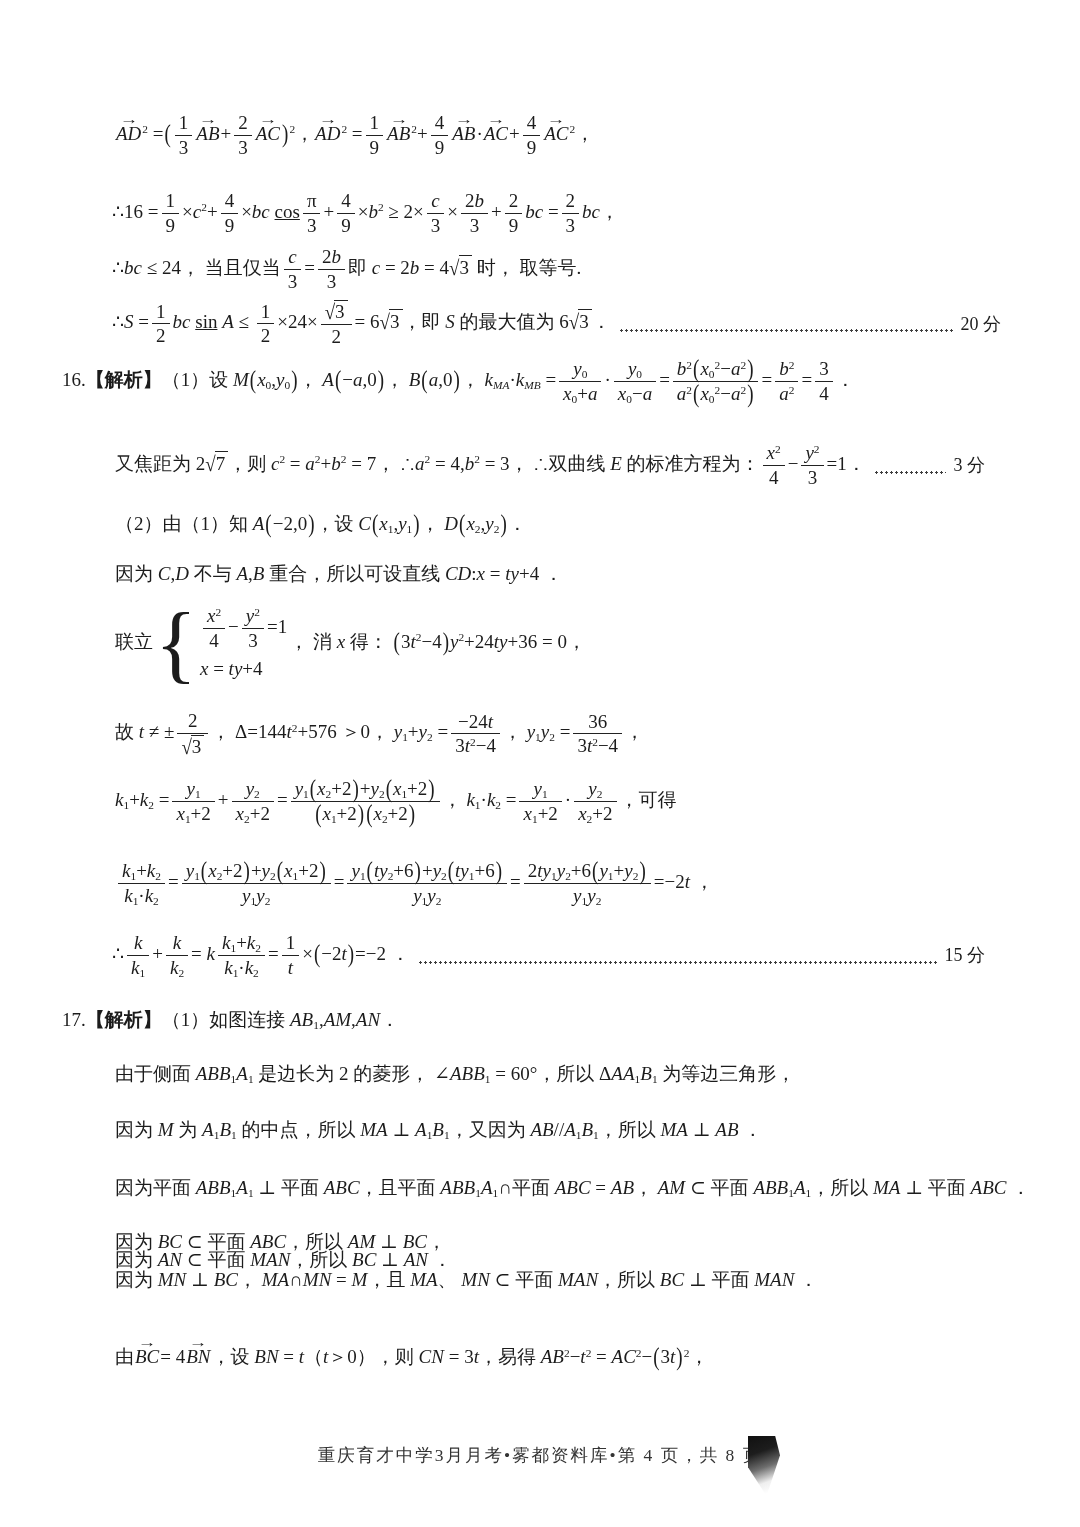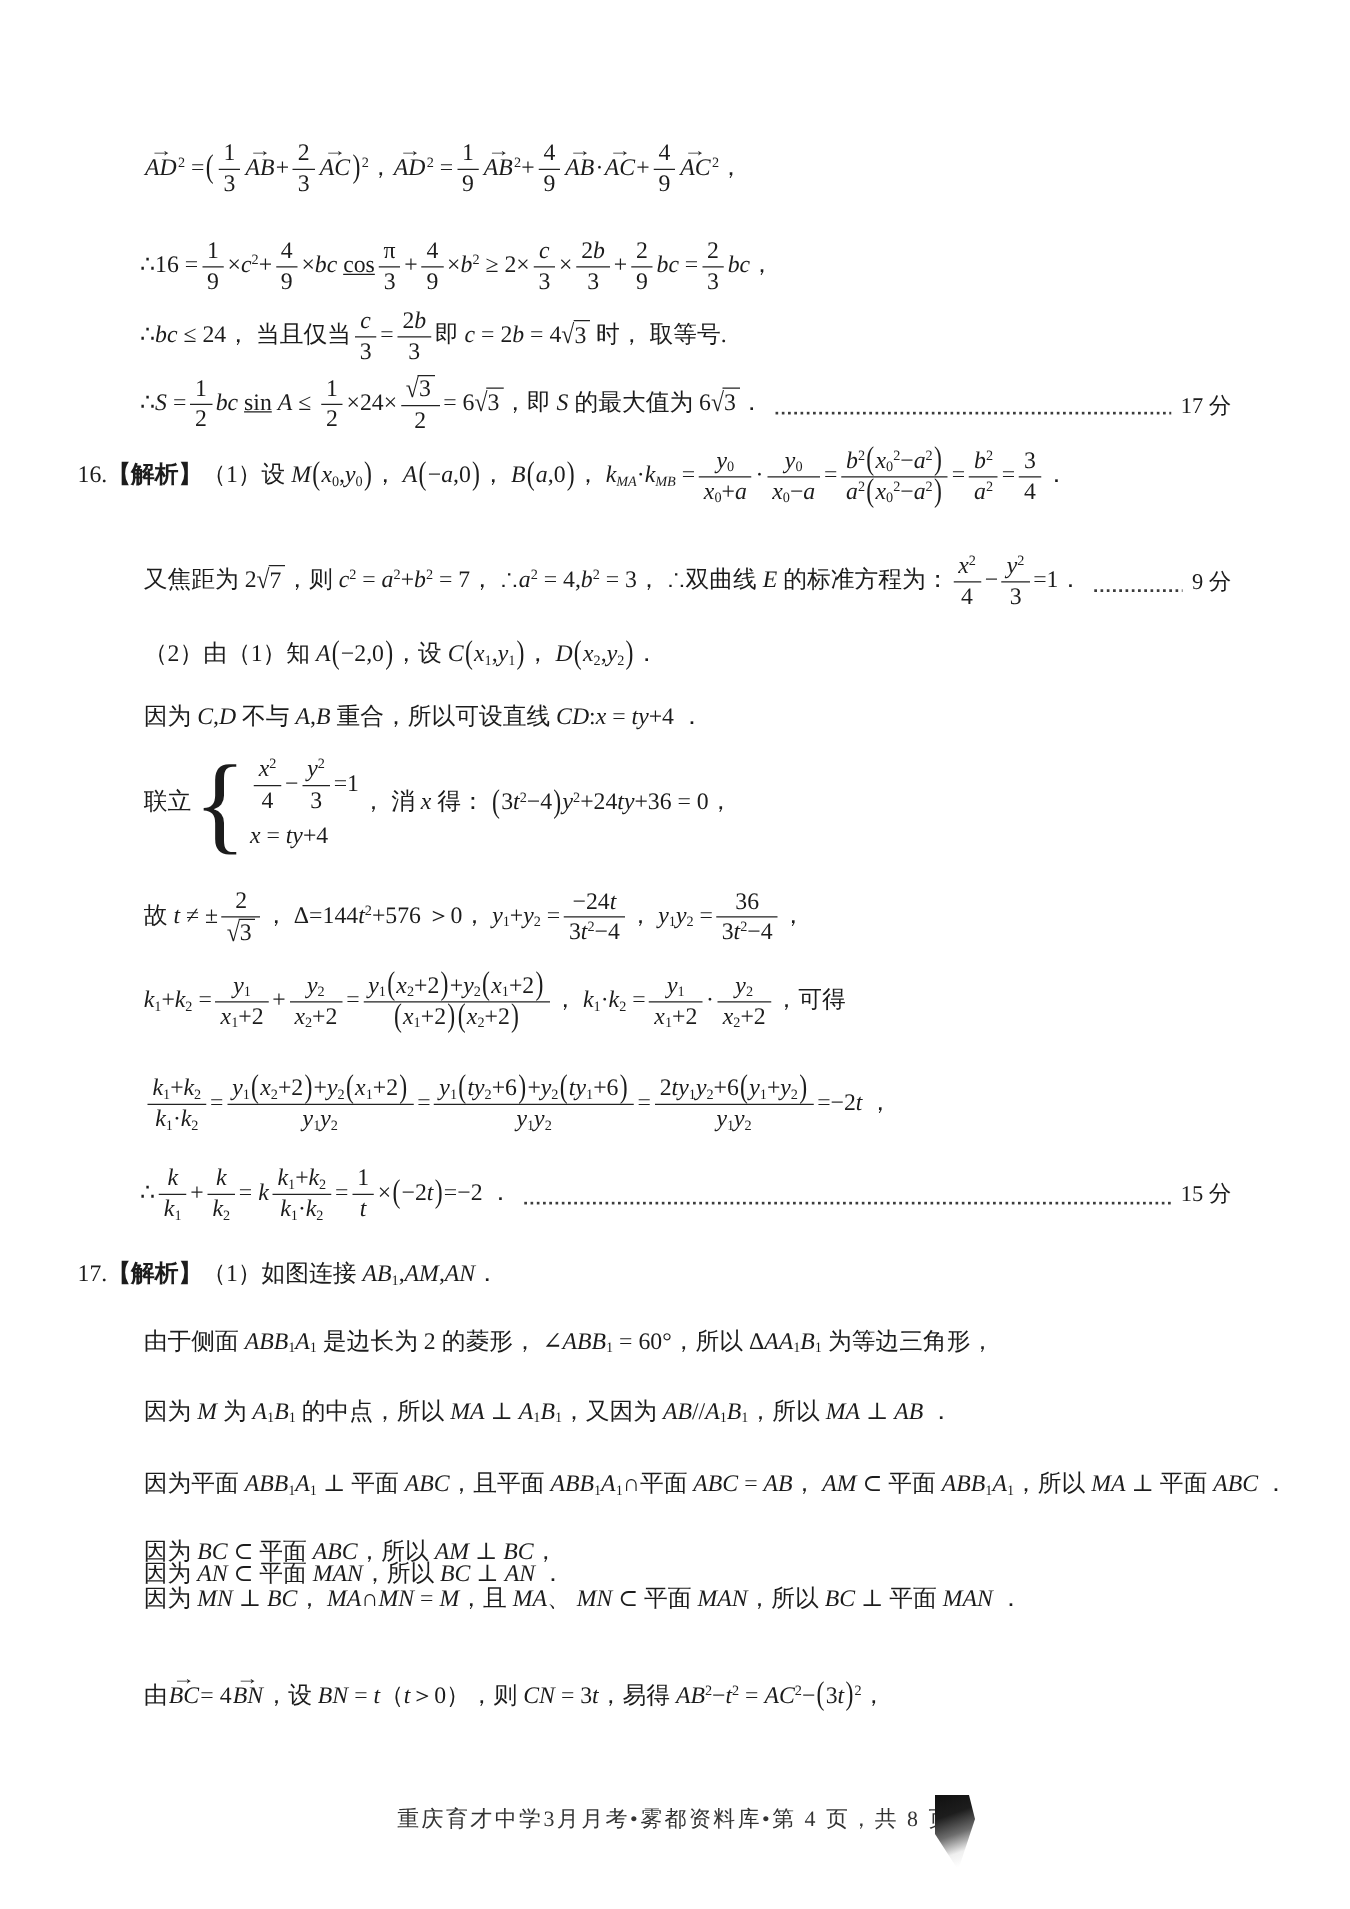--- a/index.html
+++ b/index.html
@@ -62,32 +62,32 @@
 <div>
     <div class="line" style="top: 112px; left: 115px;">
       <span class="math"><span class="vec"><span class="varr">→</span><span class="vbase"><i>AD</i></span></span><sup>2</sup> =<span class="bigp">(</span><span class="frac"><span class="fnum">1</span><span class="fden">3</span></span><span class="vec"><span class="varr">→</span><span class="vbase"><i>AB</i></span></span>+<span class="frac"><span class="fnum">2</span><span class="fden">3</span></span><span class="vec"><span class="varr">→</span><span class="vbase"><i>AC</i></span></span><span class="bigp">)</span><sup>2</sup>，<span class="vec"><span class="varr">→</span><span class="vbase"><i>AD</i></span></span><sup>2</sup> =<span class="frac"><span class="fnum">1</span><span class="fden">9</span></span><span class="vec"><span class="varr">→</span><span class="vbase"><i>AB</i></span></span><sup>2</sup>+<span class="frac"><span class="fnum">4</span><span class="fden">9</span></span><span class="vec"><span class="varr">→</span><span class="vbase"><i>AB</i></span></span>·<span class="vec"><span class="varr">→</span><span class="vbase"><i>AC</i></span></span>+<span class="frac"><span class="fnum">4</span><span class="fden">9</span></span><span class="vec"><span class="varr">→</span><span class="vbase"><i>AC</i></span></span><sup>2</sup>，</span>
     </div>
     <div class="line" style="top: 190px; left: 112px;">
       <span class="math">∴16 =<span class="frac"><span class="fnum">1</span><span class="fden">9</span></span>×<i>c</i><sup>2</sup>+<span class="frac"><span class="fnum">4</span><span class="fden">9</span></span>×<i>bc</i> <span class="fn">cos</span><span class="frac"><span class="fnum">π</span><span class="fden">3</span></span>+<span class="frac"><span class="fnum">4</span><span class="fden">9</span></span>×<i>b</i><sup>2</sup> ≥ 2×<span class="frac"><span class="fnum"><i>c</i></span><span class="fden">3</span></span>×<span class="frac"><span class="fnum">2<i>b</i></span><span class="fden">3</span></span>+<span class="frac"><span class="fnum">2</span><span class="fden">9</span></span><i>bc</i> =<span class="frac"><span class="fnum">2</span><span class="fden">3</span></span><i>bc</i>，</span>
     </div>
     <div class="line" style="top: 246px; left: 112px;">
       <span class="math">∴<i>bc</i> ≤ 24， 当且仅当<span class="frac"><span class="fnum"><i>c</i></span><span class="fden">3</span></span>=<span class="frac"><span class="fnum">2<i>b</i></span><span class="fden">3</span></span>即 <i>c</i> = 2<i>b</i> = 4<span class="sqrt"><span class="rt">√</span><span class="rad">3</span></span> 时， 取等号.</span>
     </div>
-    <div class="line" style="top: 300px; left: 112px; right: 95px;">
+    <div class="line" style="top: 300px; left: 112px; right: 79px;">
       <span class="math">∴<i>S</i> =<span class="frac"><span class="fnum">1</span><span class="fden">2</span></span><i>bc</i> <span class="fn">sin</span> <i>A</i> ≤ <span class="frac"><span class="fnum">1</span><span class="fden">2</span></span>×24×<span class="frac"><span class="fnum"><span class="sqrt"><span class="rt">√</span><span class="rad">3</span></span></span><span class="fden">2</span></span>= 6<span class="sqrt"><span class="rt">√</span><span class="rad">3</span></span>，即 <i>S</i> 的最大值为 6<span class="sqrt"><span class="rt">√</span><span class="rad">3</span></span>．</span>
       <span class="leader"></span>
-      <span class="score">17 分</span>
+      <span class="score">20 分</span>
     </div>
     <div class="line" style="top: 358px; left: 62px; align-items: flex-end;">
       <span class="math">16.<span class="bold">【解析】</span>（1）设 <i>M</i><span class="bigp">(</span><i>x</i><sub>0</sub>,<i>y</i><sub>0</sub><span class="bigp">)</span>， <i>A</i><span class="bigp">(</span>−<i>a</i>,0<span class="bigp">)</span>， <i>B</i><span class="bigp">(</span><i>a</i>,0<span class="bigp">)</span>， <i>k</i><sub><i>MA</i></sub>·<i>k</i><sub><i>MB</i></sub> =<span class="frac"><span class="fnum"><i>y</i><sub>0</sub></span><span class="fden"><i>x</i><sub>0</sub>+<i>a</i></span></span>·<span class="frac"><span class="fnum"><i>y</i><sub>0</sub></span><span class="fden"><i>x</i><sub>0</sub>−<i>a</i></span></span>=<span class="frac"><span class="fnum"><i>b</i><sup>2</sup><span class="bigp">(</span><i>x</i><sub>0</sub><sup>2</sup>−<i>a</i><sup>2</sup><span class="bigp">)</span></span><span class="fden"><i>a</i><sup>2</sup><span class="bigp">(</span><i>x</i><sub>0</sub><sup>2</sup>−<i>a</i><sup>2</sup><span class="bigp">)</span></span></span>=<span class="frac"><span class="fnum"><i>b</i><sup>2</sup></span><span class="fden"><i>a</i><sup>2</sup></span></span>=<span class="frac"><span class="fnum">3</span><span class="fden">4</span></span>．</span>
     </div>
     <div class="line" style="top: 442px; left: 115px; right: 95px;">
       <span class="math">又焦距为 2<span class="sqrt"><span class="rt">√</span><span class="rad">7</span></span>，则 <i>c</i><sup>2</sup> = <i>a</i><sup>2</sup>+<i>b</i><sup>2</sup> = 7， ∴<i>a</i><sup>2</sup> = 4,<i>b</i><sup>2</sup> = 3， ∴双曲线 <i>E</i> 的标准方程为：<span class="frac"><span class="fnum"><i>x</i><sup>2</sup></span><span class="fden">4</span></span>−<span class="frac"><span class="fnum"><i>y</i><sup>2</sup></span><span class="fden">3</span></span>=1．</span>
       <span class="leader"></span>
-      <span class="score">9 分</span>
+      <span class="score">3 分</span>
     </div>
     <div class="line" style="top: 512px; left: 115px;">
       <span class="math">（2）由（1）知 <i>A</i><span class="bigp">(</span>−2,0<span class="bigp">)</span>，设 <i>C</i><span class="bigp">(</span><i>x</i><sub>1</sub>,<i>y</i><sub>1</sub><span class="bigp">)</span>， <i>D</i><span class="bigp">(</span><i>x</i><sub>2</sub>,<i>y</i><sub>2</sub><span class="bigp">)</span>．</span>
     </div>
     <div class="line" style="top: 562px; left: 115px;">
       <span class="math">因为 <i>C</i>,<i>D</i> 不与 <i>A</i>,<i>B</i> 重合，所以可设直线 <i>CD</i>:<i>x</i> = <i>ty</i>+4 ．</span>
     </div>
     <div class="line" style="top: 600px; left: 115px;">
       <span class="math">联立<span class="cases"><span class="cbrace">{</span><span class="crows"><span class="crow"><span class="frac"><span class="fnum"><i>x</i><sup>2</sup></span><span class="fden">4</span></span>−<span class="frac"><span class="fnum"><i>y</i><sup>2</sup></span><span class="fden">3</span></span>=1</span><span class="crow"><i>x</i> = <i>ty</i>+4</span></span></span>， 消 <i>x</i> 得： <span class="bigp">(</span>3<i>t</i><sup>2</sup>−4<span class="bigp">)</span><i>y</i><sup>2</sup>+24<i>ty</i>+36 = 0，</span>
     </div>

